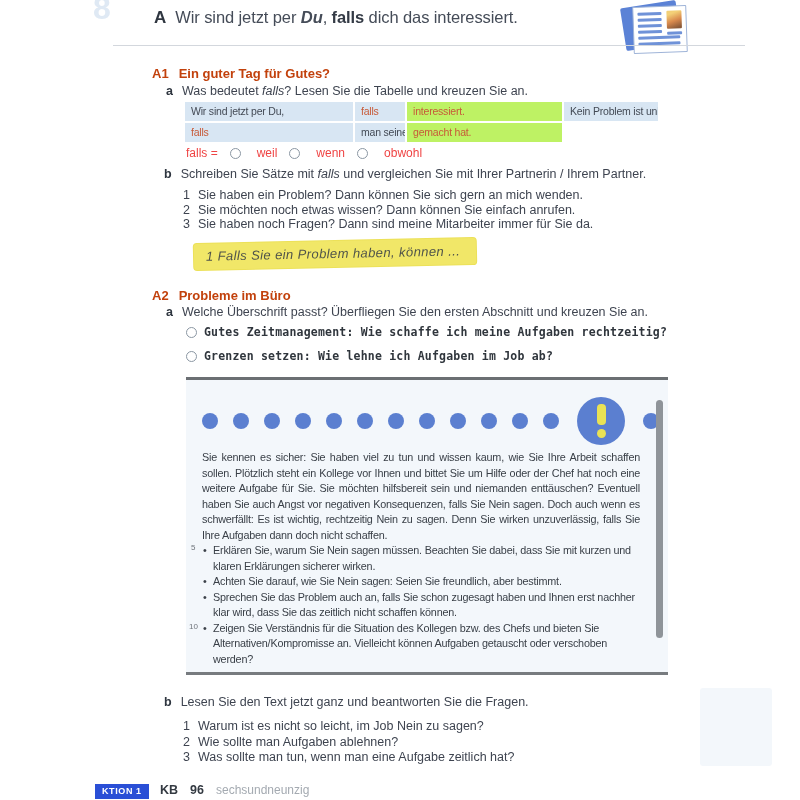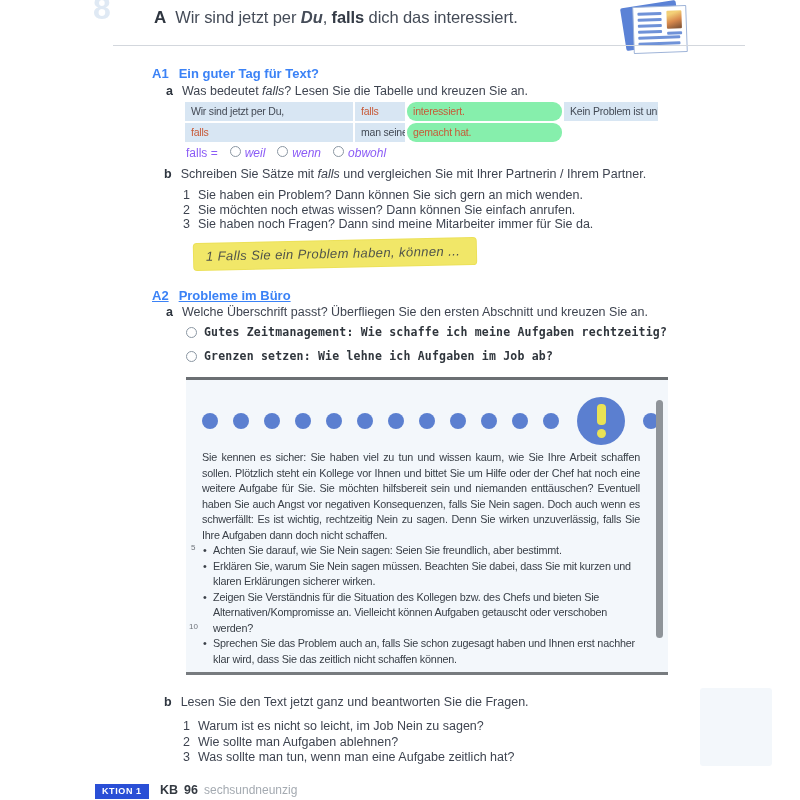--- a/index.html
+++ b/index.html
@@ -21,37 +21,37 @@
   .doc-back{position:absolute;left:10px;top:1px;width:56px;height:43px;background:#5b82d6;
             transform:rotate(-9deg);border-radius:2px;}
   .doc-front{position:absolute;left:20px;top:3px;width:52px;height:45px;background:#ffffff;
              border:1px solid #9fb4d8;transform:rotate(-2deg);border-radius:1px;}
   .doc-line{position:absolute;left:4px;height:3px;background:#6f92d8;border-radius:1px;}
   .doc-photo{position:absolute;right:4px;top:4px;width:15px;height:18px;border-radius:1px;
              background:linear-gradient(160deg,#f3d077 20%,#d98a4e 55%,#8a5a3a 90%);}
   .doc-sub{position:absolute;right:4px;width:15px;height:3px;background:#6f92d8;border-radius:1px;}
 
   
-  .exhead{display:flex;gap:10px;font-size:13px;font-weight:bold;color:#3b82f6;}
+  .exhead{display:flex;gap:10px;font-size:13px;font-weight:bold;color:#c2410c;}
   .task{display:flex;gap:9px;font-size:12.5px;color:#3e4450;}
   .task .tlabel{font-weight:bold;color:#2f3640;}
   .task i{font-style:italic;}
 
   
   .gtable{left:185px;top:102px;display:grid;grid-template-columns:168px 50px 155px 94px;
           grid-auto-rows:19px;gap:2px;background:#ffffff;}
   .gtable .cell{background:#d8e6f3;font-size:10.5px;letter-spacing:-0.2px;line-height:18px;
                 padding-left:6px;white-space:nowrap;color:#434a55;overflow:hidden;}
   .gtable .falls{color:#c75a38;}
-  .gtable .last{background:#86efac;color:#c75a38;border-radius:9px;}
-
-  .fallsrow{left:186px;top:146px;display:flex;align-items:center;gap:6px;font-size:12px;color:#8b5cf6;}
+  .gtable .last{background:#bef264;color:#c75a38;}
+
+  .fallsrow{left:186px;top:146px;display:flex;align-items:center;gap:6px;font-size:12px;color:#ef4444;}
   .circ{width:9px;height:9px;border:1.2px solid #8b97a3;border-radius:50%;background:#fff;
         display:inline-block;flex:none;}
-  .opt{display:flex;gap:4px;margin-left:6px;font-style:italic;}
+  .opt{display:flex;align-items:center;gap:16px;margin-left:6px;}
 
   .slist{left:180px;top:188px;}
   .srow{display:flex;gap:8px;font-size:12.5px;height:14.6px;color:#3e4450;}
   .srow .n{width:10px;text-align:right;flex:none;}
 
   .note{left:194px;top:241px;background:#f1e768;padding:5px 16px 6px 12px;border-radius:3px;
         transform:rotate(-1.2deg);font-style:italic;font-size:13px;color:#50544a;
         letter-spacing:0.4px;box-shadow:0 0 0 1px #ece159;}
 
   
@@ -76,21 +76,21 @@
   .scrollthumb{position:absolute;right:5px;top:20px;width:7px;height:238px;background:#8f9499;
                border-radius:4px;}
 
   .qlist{left:180px;top:719px;}
   .qrow{display:flex;gap:8px;font-size:12.5px;height:15.5px;color:#3e4450;}
   .qrow .n{width:10px;text-align:right;flex:none;}
 
   
   .badge{left:95px;top:784px;background:#2a4fd6;color:#ffffff;font-size:9px;font-weight:bold;
          letter-spacing:0.6px;padding:2px 7px 3px 7px;}
-  .pageinfo{left:160px;top:783px;display:flex;align-items:baseline;gap:6px;font-size:12.5px;text-align:right;}
+  .pageinfo{left:160px;top:783px;display:flex;align-items:baseline;gap:12px;font-size:12.5px;text-align:right;}
   .pageinfo .kb,.pageinfo .pn{font-weight:bold;color:#343a42;}
   .pageinfo .pw{color:#a4aab1;font-size:12px;}
 
   .ghost{left:700px;top:688px;width:72px;height:78px;background:#edf3f9;opacity:0.65;border-radius:3px;}
 </style>
 </head>
 <body>
 
 <div class="abs watermark">8</div>
 
@@ -110,21 +110,21 @@
     <div class="doc-line" style="top:35px;width:42px;"></div>
     <div class="doc-photo"></div>
     <div class="doc-sub" style="top:25px;"></div>
   </div>
 </div>
 
 <div class="abs hrule"></div>
 
 <div class="abs exhead" style="left:152px;top:66px;">
   <span>A1</span>
-  <span>Ein guter Tag für Text?</span>
+  <span>Ein guter Tag für Gutes?</span>
 </div>
 
 <div class="abs task" style="left:166px;top:84px;">
   <span class="tlabel">a</span>
   <span><span>Was bedeutet </span><i>falls</i><span>? Lesen Sie die Tabelle und kreuzen Sie an.</span></span>
 </div>
 
 <div class="abs gtable">
   <div class="cell">Wir sind jetzt per Du,</div>
   <div class="cell falls">falls</div>
@@ -166,21 +166,21 @@
     <span>Sie möchten noch etwas wissen? Dann können Sie einfach anrufen.</span>
   </div>
   <div class="srow">
     <span class="n">3</span>
     <span>Sie haben noch Fragen? Dann sind meine Mitarbeiter immer für Sie da.</span>
   </div>
 </div>
 
 <div class="abs note">1 Falls Sie ein Problem haben, können ...</div>
 
-<div class="abs exhead" style="left:152px;top:288px;text-decoration:underline;">
+<div class="abs exhead" style="left:152px;top:288px;">
   <span>A2</span>
   <span>Probleme im Büro</span>
 </div>
 
 <div class="abs task" style="left:166px;top:305px;">
   <span class="tlabel">a</span>
   <span>Welche Überschrift passt? Überfliegen Sie den ersten Abschnitt und kreuzen Sie an.</span>
 </div>
 
 <div class="abs mopt" style="left:186px;top:325px;">
@@ -212,24 +212,24 @@
     </span>
     <span class="dot"></span>
   </div>
 
   <span class="lnum" style="left:5px;top:163px;">5</span>
   <span class="lnum" style="left:3px;top:242px;">10</span>
 
   <div class="ibox-text">
     <div>Sie kennen es sicher: Sie haben viel zu tun und wissen kaum, wie Sie Ihre Arbeit schaffen sollen. Plötzlich steht ein Kollege vor Ihnen und bittet Sie um Hilfe oder der Chef hat noch eine weitere Aufgabe für Sie. Sie möchten hilfsbereit sein und niemanden enttäuschen? Eventuell haben Sie auch Angst vor negativen Konsequenzen, falls Sie Nein sagen. Doch auch wenn es schwerfällt: Es ist wichtig, rechtzeitig Nein zu sagen. Denn Sie wirken unzuverlässig, falls Sie Ihre Aufgaben dann doch nicht schaffen.</div>
     <div class="ibox-bullets">
+      <div class="bullet">Erklären Sie, warum Sie Nein sagen müssen. Beachten Sie dabei, dass Sie mit kurzen und klaren Erklärungen sicherer wirken.</div>
       <div class="bullet">Achten Sie darauf, wie Sie Nein sagen: Seien Sie freundlich, aber bestimmt.</div>
-      <div class="bullet">Erklären Sie, warum Sie Nein sagen müssen. Beachten Sie dabei, dass Sie mit kurzen und klaren Erklärungen sicherer wirken.</div>
+      <div class="bullet">Sprechen Sie das Problem auch an, falls Sie schon zugesagt haben und Ihnen erst nachher klar wird, dass Sie das zeitlich nicht schaffen können.</div>
       <div class="bullet">Zeigen Sie Verständnis für die Situation des Kollegen bzw. des Chefs und bieten Sie Alternativen/Kompromisse an. Vielleicht können Aufgaben getauscht oder verschoben werden?</div>
-      <div class="bullet">Sprechen Sie das Problem auch an, falls Sie schon zugesagt haben und Ihnen erst nachher klar wird, dass Sie das zeitlich nicht schaffen können.</div>
     </div>
   </div>
 
   <div class="scrollthumb"></div>
 </div>
 
 <div class="abs task" style="left:164px;top:695px;">
   <span class="tlabel">b</span>
   <span>Lesen Sie den Text jetzt ganz und beantworten Sie die Fragen.</span>
 </div>

